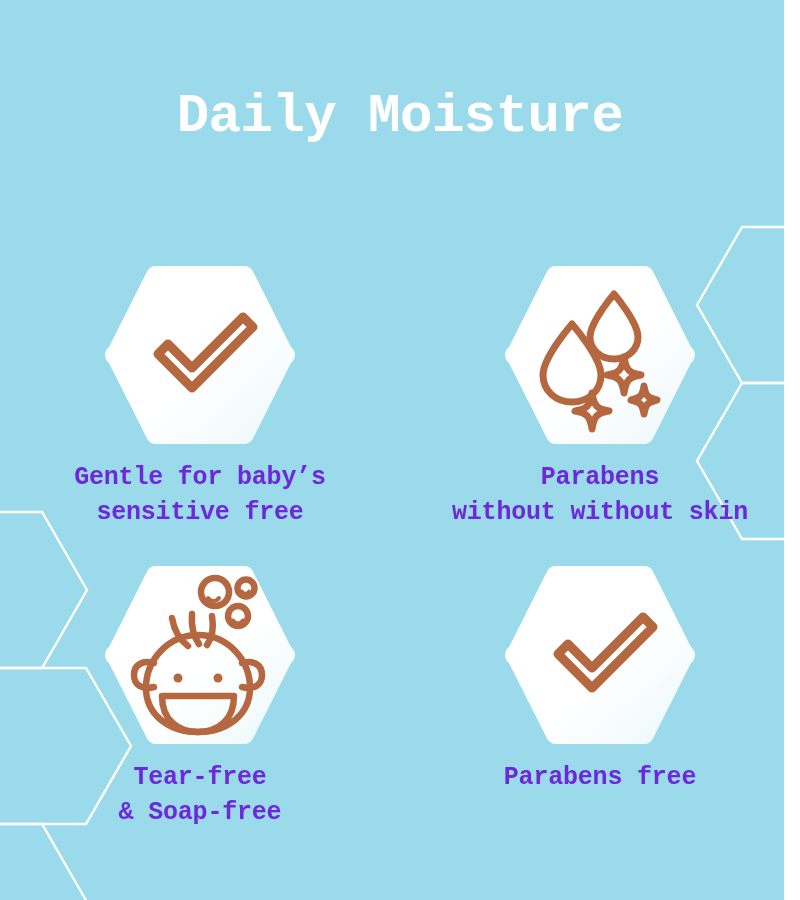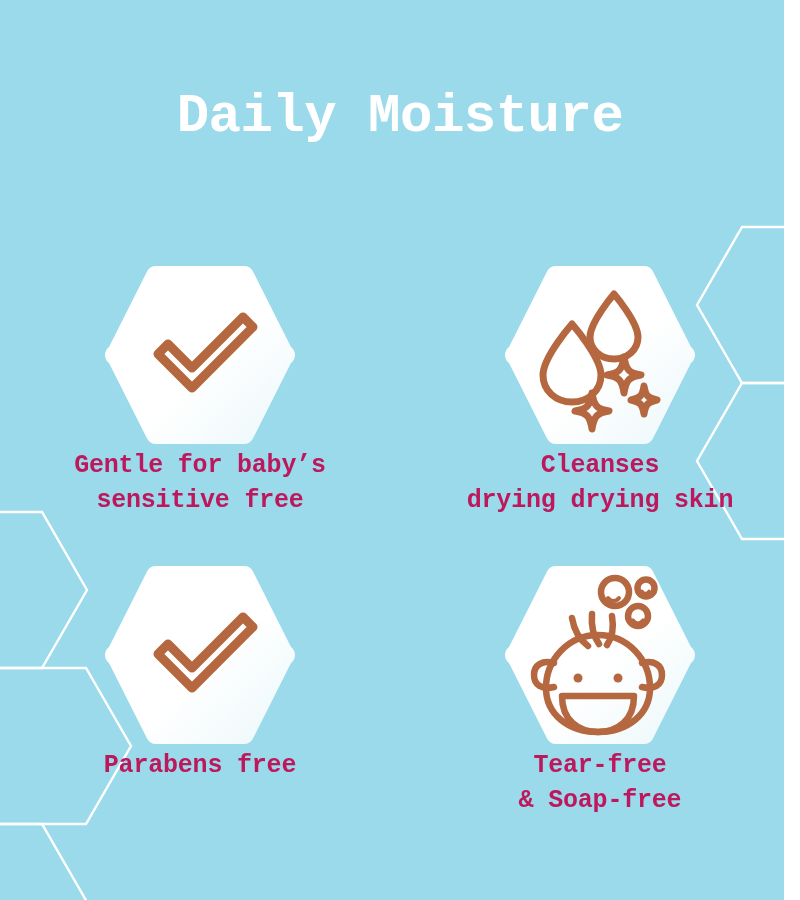--- a/index.html
+++ b/index.html
@@ -72,22 +72,23 @@
     height: 186px;
   }
   .hex-icon {
     position: absolute;
     left: 0;
     top: 0;
     width: 192px;
     height: 186px;
   }
   .feature-label {
+    margin-top: 12px;
     text-align: center;
-    color: #be185d;
+    color: #6d28d9;
     font-size: 25px;
     font-weight: bold;
     line-height: 35px;
     letter-spacing: -0.2px;
   }
   .feature-label .l2 { display: block; }
 </style>
 </head>
 <body>
 
@@ -152,44 +153,22 @@
 
             <path d="M68 62 C68 62 97 95 97 113 C97 129 84 140 68 140 C52 140 39 129 39 113 C39 95 68 62 68 62 Z"></path>
 
             <path d="M120 95 C122 108 125 111 137 113 C125 115 122 118 120 131 C118 118 115 115 103 113 C115 111 118 108 120 95 Z"></path>
             <path d="M140 124 C141.5 134 144 136 153 138 C144 140 141.5 142 140 152 C138.5 142 136 140 127 138 C136 136 138.5 134 140 124 Z"></path>
             <path d="M88 131 C90 144 93 147 105 149 C93 151 90 154 88 167 C86 154 83 151 71 149 C83 147 86 144 88 131 Z"></path>
           </g>
         </svg>
       </div>
       <div class="feature-label">
-        <span>Cleanses</span>
-        <span class="l2">drying drying skin</span>
-      </div>
-    </div>
-
-    <div class="feature">
-      <div class="hex-wrap">
-        <svg class="hex-shape" viewBox="0 0 192 186">
-          <defs>
-            <linearGradient id="hexgrad4" x1="0" y1="0" x2="1" y2="1">
-              <stop offset="0%" stop-color="#ffffff"></stop>
-              <stop offset="55%" stop-color="#ffffff"></stop>
-              <stop offset="100%" stop-color="#eaf7fa"></stop>
-            </linearGradient>
-          </defs>
-          <path d="M52 4 H140 A10 10 0 0 1 148.7 9 L187 85 A10 10 0 0 1 187 101 L148.7 177 A10 10 0 0 1 140 182 H52 A10 10 0 0 1 43.3 177 L5 101 A10 10 0 0 1 5 85 L43.3 9 A10 10 0 0 1 52 4 Z" fill="url(#hexgrad4)"></path>
-        </svg>
-        <svg class="hex-icon" viewBox="0 0 192 186">
-          <path d="M54 92 L64 82 L88 106 L139 55 L149 65 L88 126 Z" fill="none" stroke="#B5683F" stroke-width="9" stroke-linejoin="round" stroke-linecap="round"></path>
-        </svg>
-      </div>
-      <div class="feature-label">
-        <span>Parabens free</span>
-        <span class="l2"></span>
+        <span>Parabens</span>
+        <span class="l2">without without skin</span>
       </div>
     </div>
 
     <div class="feature">
       <div class="hex-wrap">
         <svg class="hex-shape" viewBox="0 0 192 186">
           <defs>
             <linearGradient id="hexgrad3" x1="0" y1="0" x2="1" y2="1">
               <stop offset="0%" stop-color="#ffffff"></stop>
               <stop offset="55%" stop-color="#ffffff"></stop>
@@ -223,14 +202,36 @@
             <path d="M58 134 L130 134 C130 158 114 170 94 170 C74 170 58 158 58 134 Z"></path>
           </g>
         </svg>
       </div>
       <div class="feature-label">
         <span>Tear-free</span>
         <span class="l2">&amp; Soap-free</span>
       </div>
     </div>
 
+    <div class="feature">
+      <div class="hex-wrap">
+        <svg class="hex-shape" viewBox="0 0 192 186">
+          <defs>
+            <linearGradient id="hexgrad4" x1="0" y1="0" x2="1" y2="1">
+              <stop offset="0%" stop-color="#ffffff"></stop>
+              <stop offset="55%" stop-color="#ffffff"></stop>
+              <stop offset="100%" stop-color="#eaf7fa"></stop>
+            </linearGradient>
+          </defs>
+          <path d="M52 4 H140 A10 10 0 0 1 148.7 9 L187 85 A10 10 0 0 1 187 101 L148.7 177 A10 10 0 0 1 140 182 H52 A10 10 0 0 1 43.3 177 L5 101 A10 10 0 0 1 5 85 L43.3 9 A10 10 0 0 1 52 4 Z" fill="url(#hexgrad4)"></path>
+        </svg>
+        <svg class="hex-icon" viewBox="0 0 192 186">
+          <path d="M54 92 L64 82 L88 106 L139 55 L149 65 L88 126 Z" fill="none" stroke="#B5683F" stroke-width="9" stroke-linejoin="round" stroke-linecap="round"></path>
+        </svg>
+      </div>
+      <div class="feature-label">
+        <span>Parabens free</span>
+        <span class="l2"></span>
+      </div>
+    </div>
+
   </div>
 </div>
 
 </body></html>

